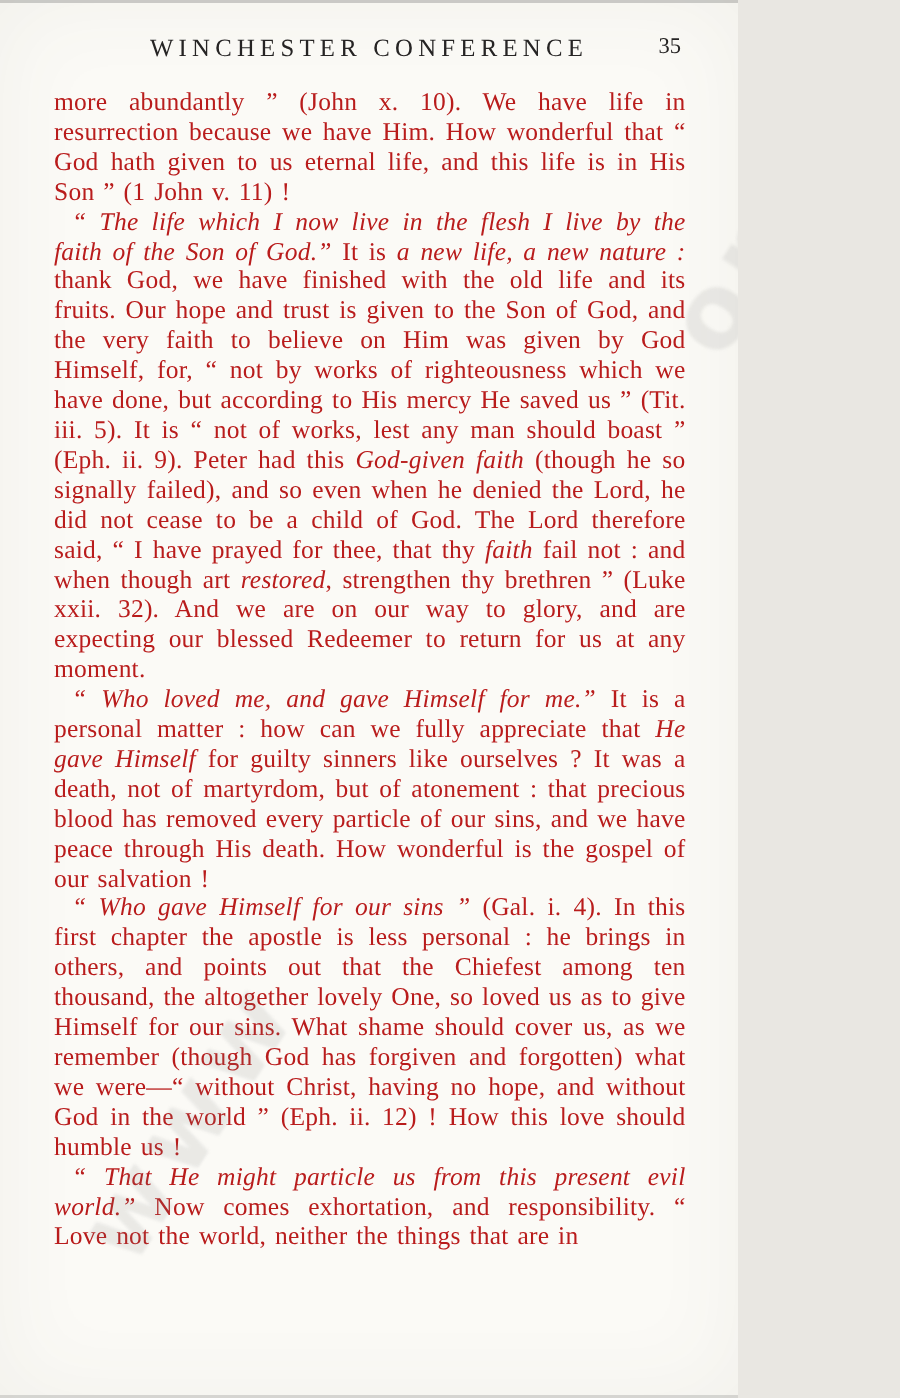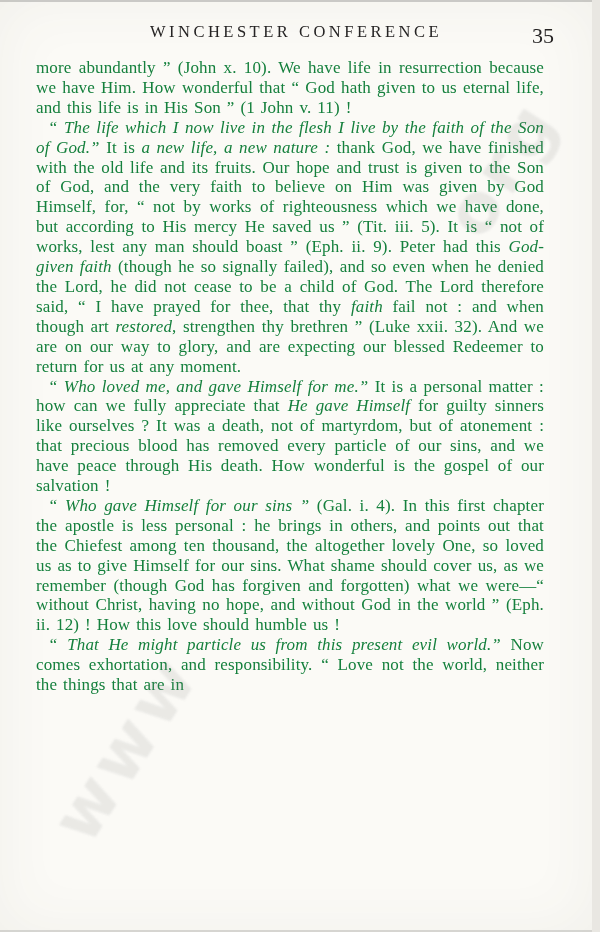--- a/index.html
+++ b/index.html
@@ -3,21 +3,21 @@
 <meta charset="utf-8">
 <style>
   * { margin: 0; padding: 0; box-sizing: border-box; }
   html, body {
     width: 600px;
     background: #e9e7e2;
     font-family: "Liberation Serif", "DejaVu Serif", serif;
   }
   .page {
     position: relative;
-    width: 592px;
+    width: 492px;
     height: 932px;
     background: #fbfaf6;
     overflow: hidden;
     box-shadow: inset 0 0 60px rgba(90,80,60,0.06);
   }
   
   .edge-top, .edge-bottom {
     position: absolute; left: 0; right: 0; height: 2px;
     background: rgba(70,70,70,0.25);
   }
@@ -33,30 +33,30 @@
   .running-title {
     font-size: 16.5px;
     letter-spacing: 3.5px;
     color: #262424;
     white-space: nowrap;
   }
   .page-number {
     position: absolute;
     right: 2px;
     top: 1px;
-    font-size: 22px;
+    font-size: 15px;
     color: #262424;
   }
 
   .text-block {
-    margin: 12px 48px 0 36px;
+    margin: 12px 35px 0 36px;
     font-size: 17px;
     line-height: 19.9px;
     text-align: justify;
-    color: #15803d;
+    color: #b91c1c;
     word-spacing: 1.5px;
     letter-spacing: 0.15px;
   }
   .para { text-indent: 0; }
   .para.indent { text-indent: 12px; }
   .para em { font-style: italic; }
 
   
   .watermark {
     position: absolute;

